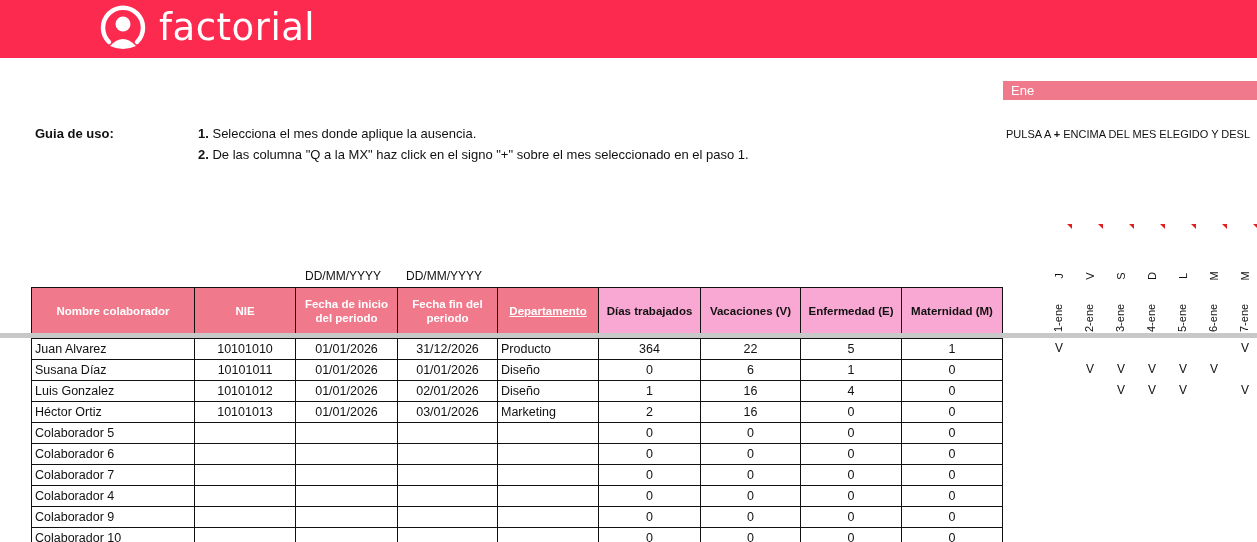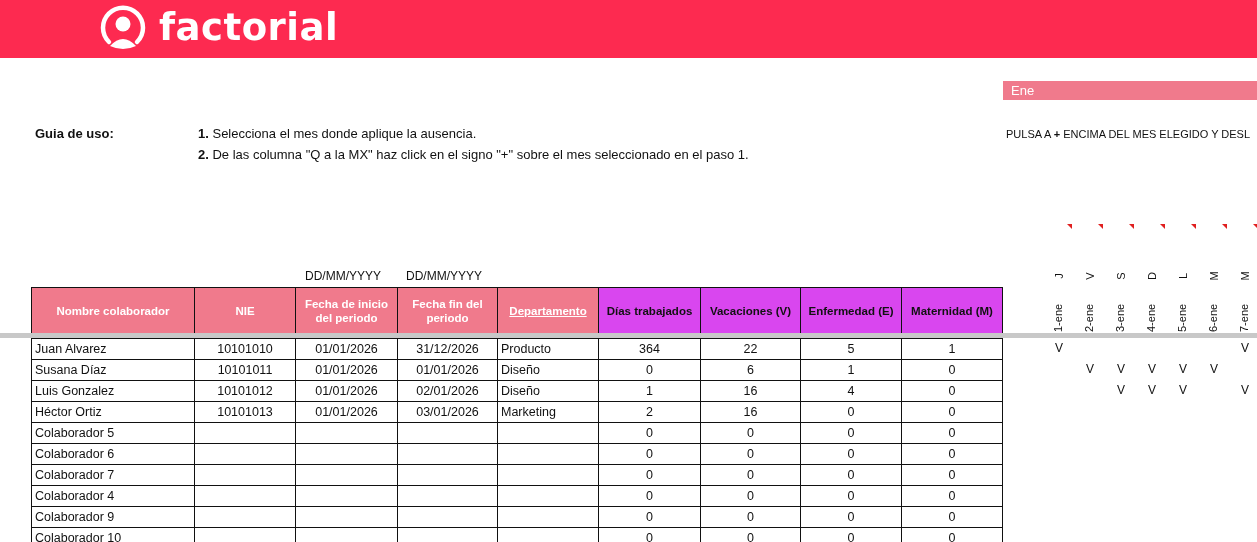--- a/index.html
+++ b/index.html
@@ -2,40 +2,40 @@
 <html><head>
   <meta charset="utf-8">
   <style>
     * { box-sizing: border-box; margin: 0; padding: 0; }
     html, body { width: 1257px; height: 542px; overflow: hidden; background: #ffffff; }
     body { position: relative; font-family: "Liberation Sans", sans-serif; color: #111; }
 
     .banner { position: absolute; left: 0; top: 0; width: 1257px; height: 58px; background: #fd2a50; }
     .logo { position: absolute; left: 99px; top: 4px; height: 48px; display: flex; align-items: center; }
     .logo svg { width: 48px; height: 48px; }
-    .logo-text { color: #fff; font-family: "DejaVu Sans", sans-serif; font-weight: bold; font-size: 37px; margin-left: 12px; letter-spacing: 0.5px; line-height: 48px; }
+    .logo-text { color: #fff; font-family: "DejaVu Sans", sans-serif; font-weight: normal; font-size: 37px; margin-left: 12px; letter-spacing: 0.5px; line-height: 48px; }
 
     .month-bar { position: absolute; left: 1003px; top: 81px; width: 254px; height: 19px; background: #f07a8c; color: #fff; font-size: 13px; line-height: 19px; padding-left: 8px; }
     .hint { position: absolute; left: 1006px; top: 128px; font-size: 11px; white-space: nowrap; }
     .hint b { font-weight: bold; }
 
     .guide-label { position: absolute; left: 35px; top: 126px; font-size: 13px; font-weight: bold; }
     .guide { position: absolute; left: 198px; top: 126px; width: 700px; font-size: 13px; line-height: 15px; }
     .guide p { margin-bottom: 6px; }
     .guide p b { font-weight: bold; }
 
     .date-fmt { position: absolute; top: 269px; font-size: 12px; }
 
     .divider { position: absolute; left: 0; top: 333px; width: 1257px; height: 5px; background: #c8c8c8; }
 
     table.grid { position: absolute; left: 31px; top: 287px; border-collapse: collapse; table-layout: fixed; font-size: 12.5px; }
     table.grid th, table.grid td { border: 1px solid #111; overflow: hidden; white-space: nowrap; }
     table.grid thead th { height: 46px; font-size: 11.5px; font-weight: bold; text-align: center; line-height: 14px; white-space: normal; }
     table.grid thead th.pink { background: #f07a8c; color: #fff; }
-    table.grid thead th.white { background: #d946ef; color: #111; }
+    table.grid thead th.white { background: #f9a8d4; color: #111; }
     table.grid thead th.link { text-decoration: underline; }
     table.grid tbody tr.gap td { height: 5px; border: none; padding: 0; }
     table.grid tbody td { height: 21px; padding: 0 3px; line-height: 20px; }
     td.num { text-align: center; }
     td.center { text-align: center; }
     .dot { position: absolute; width: 0; height: 0; border-top: 5px solid #e02020; border-left: 5px solid transparent; }
     .day-letter { position: absolute; top: 270px; font-size: 11px; transform: rotate(-90deg); width: 14px; text-align: center; }
     .day-date { position: absolute; top: 292px; font-size: 11px; transform: rotate(-90deg); transform-origin: left top; white-space: nowrap; }
     .mark { position: absolute; font-size: 12px; width: 14px; text-align: center; }
   </style>

